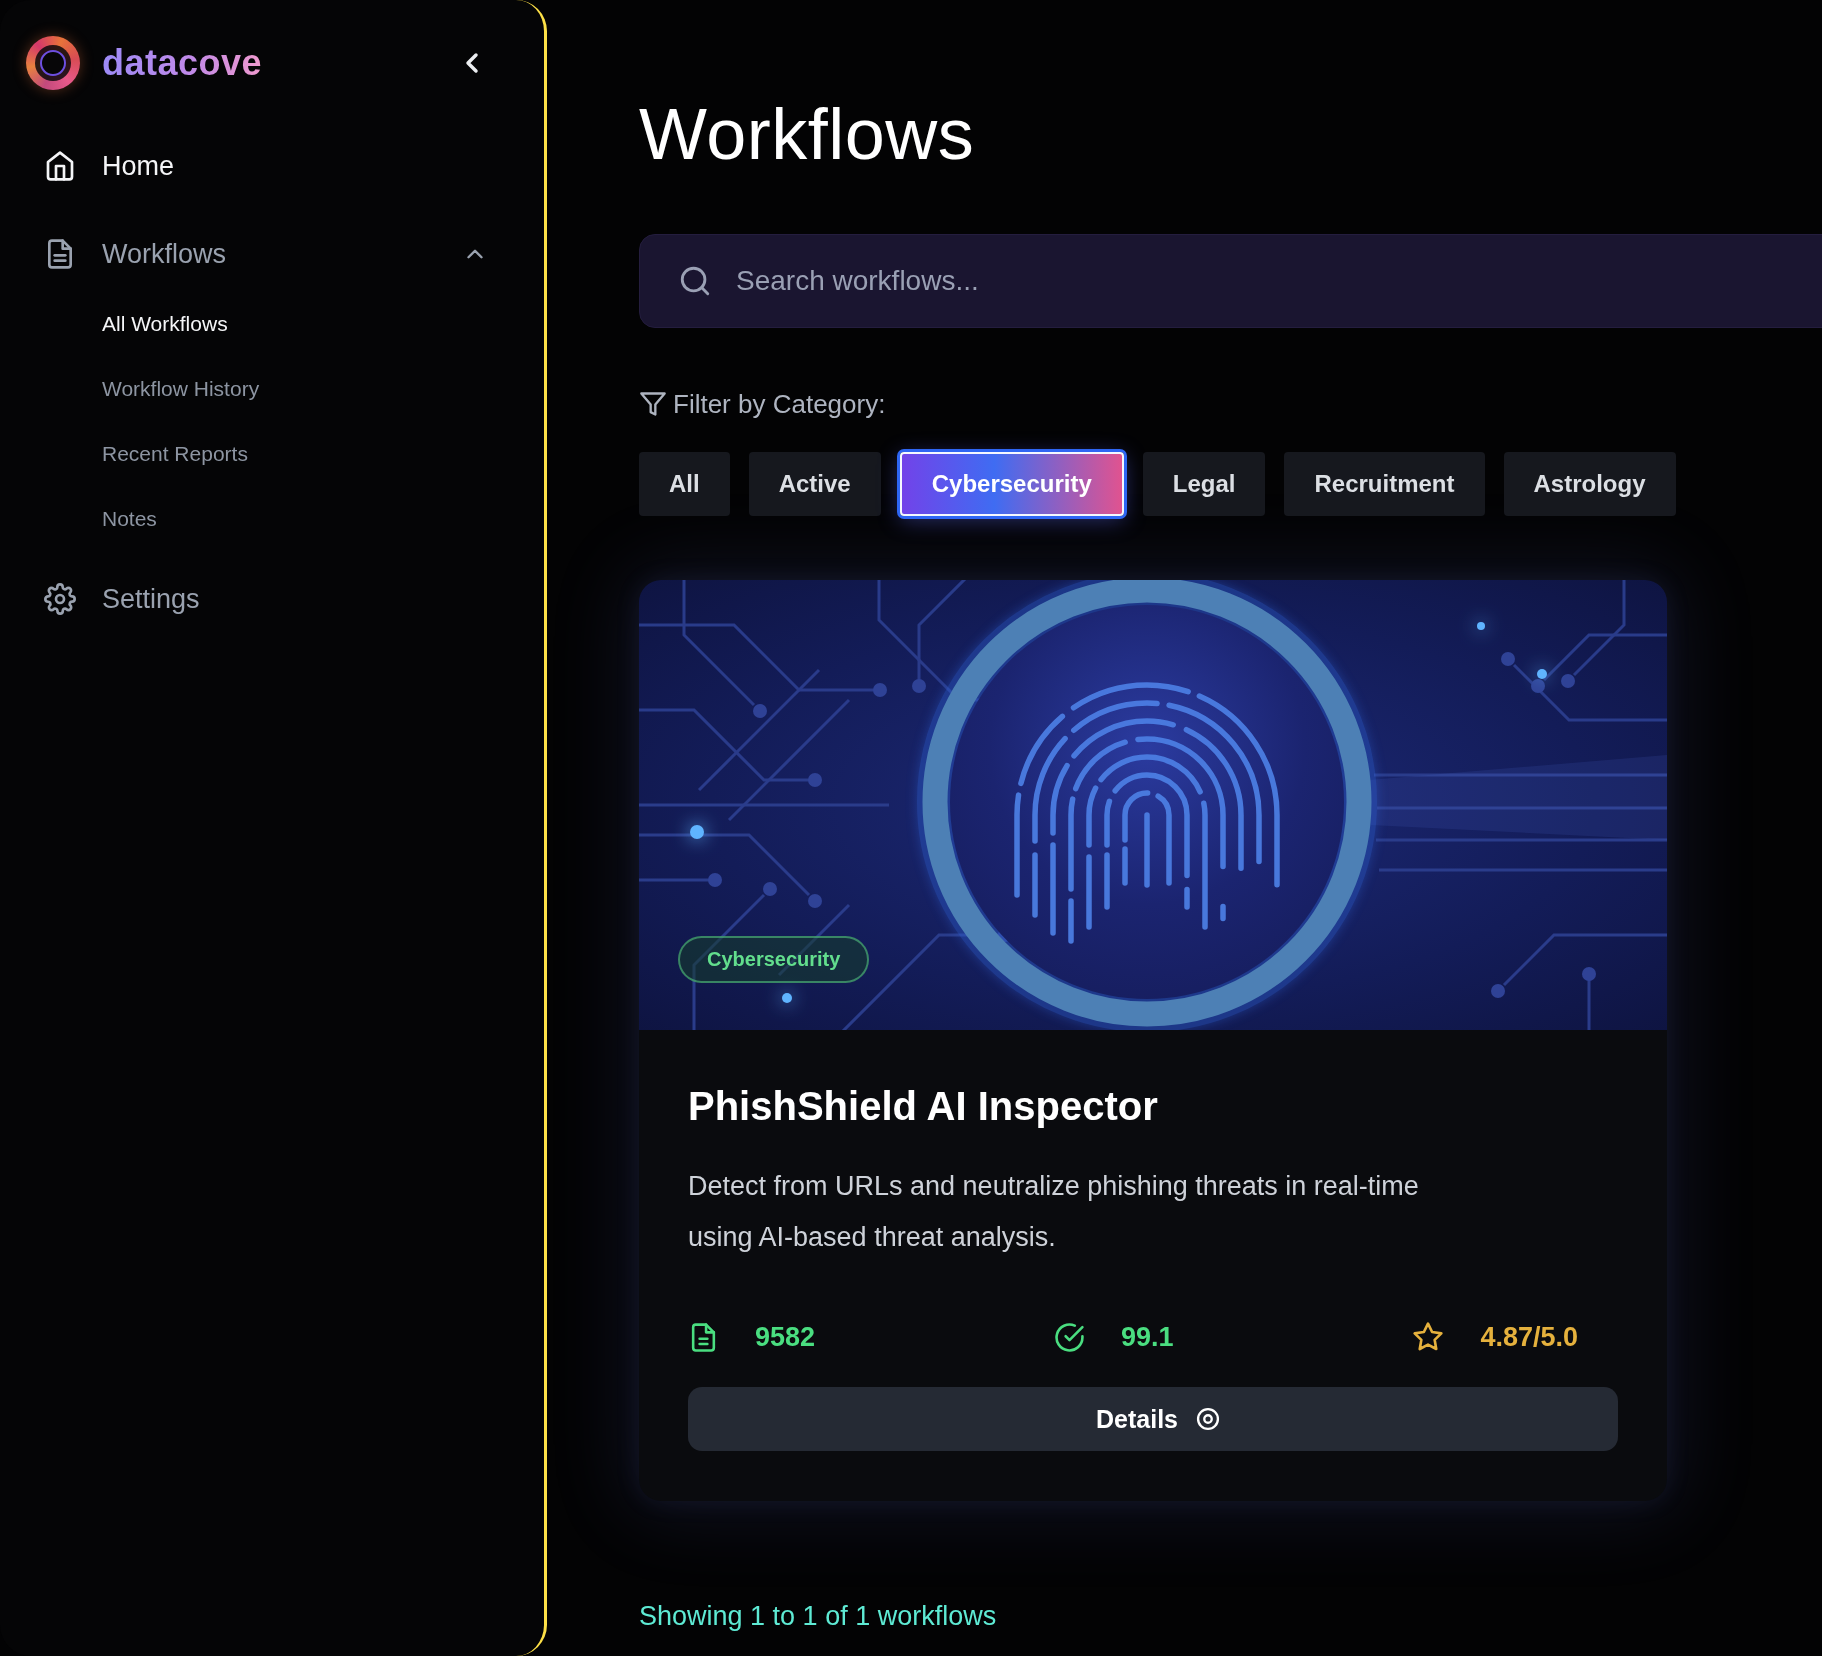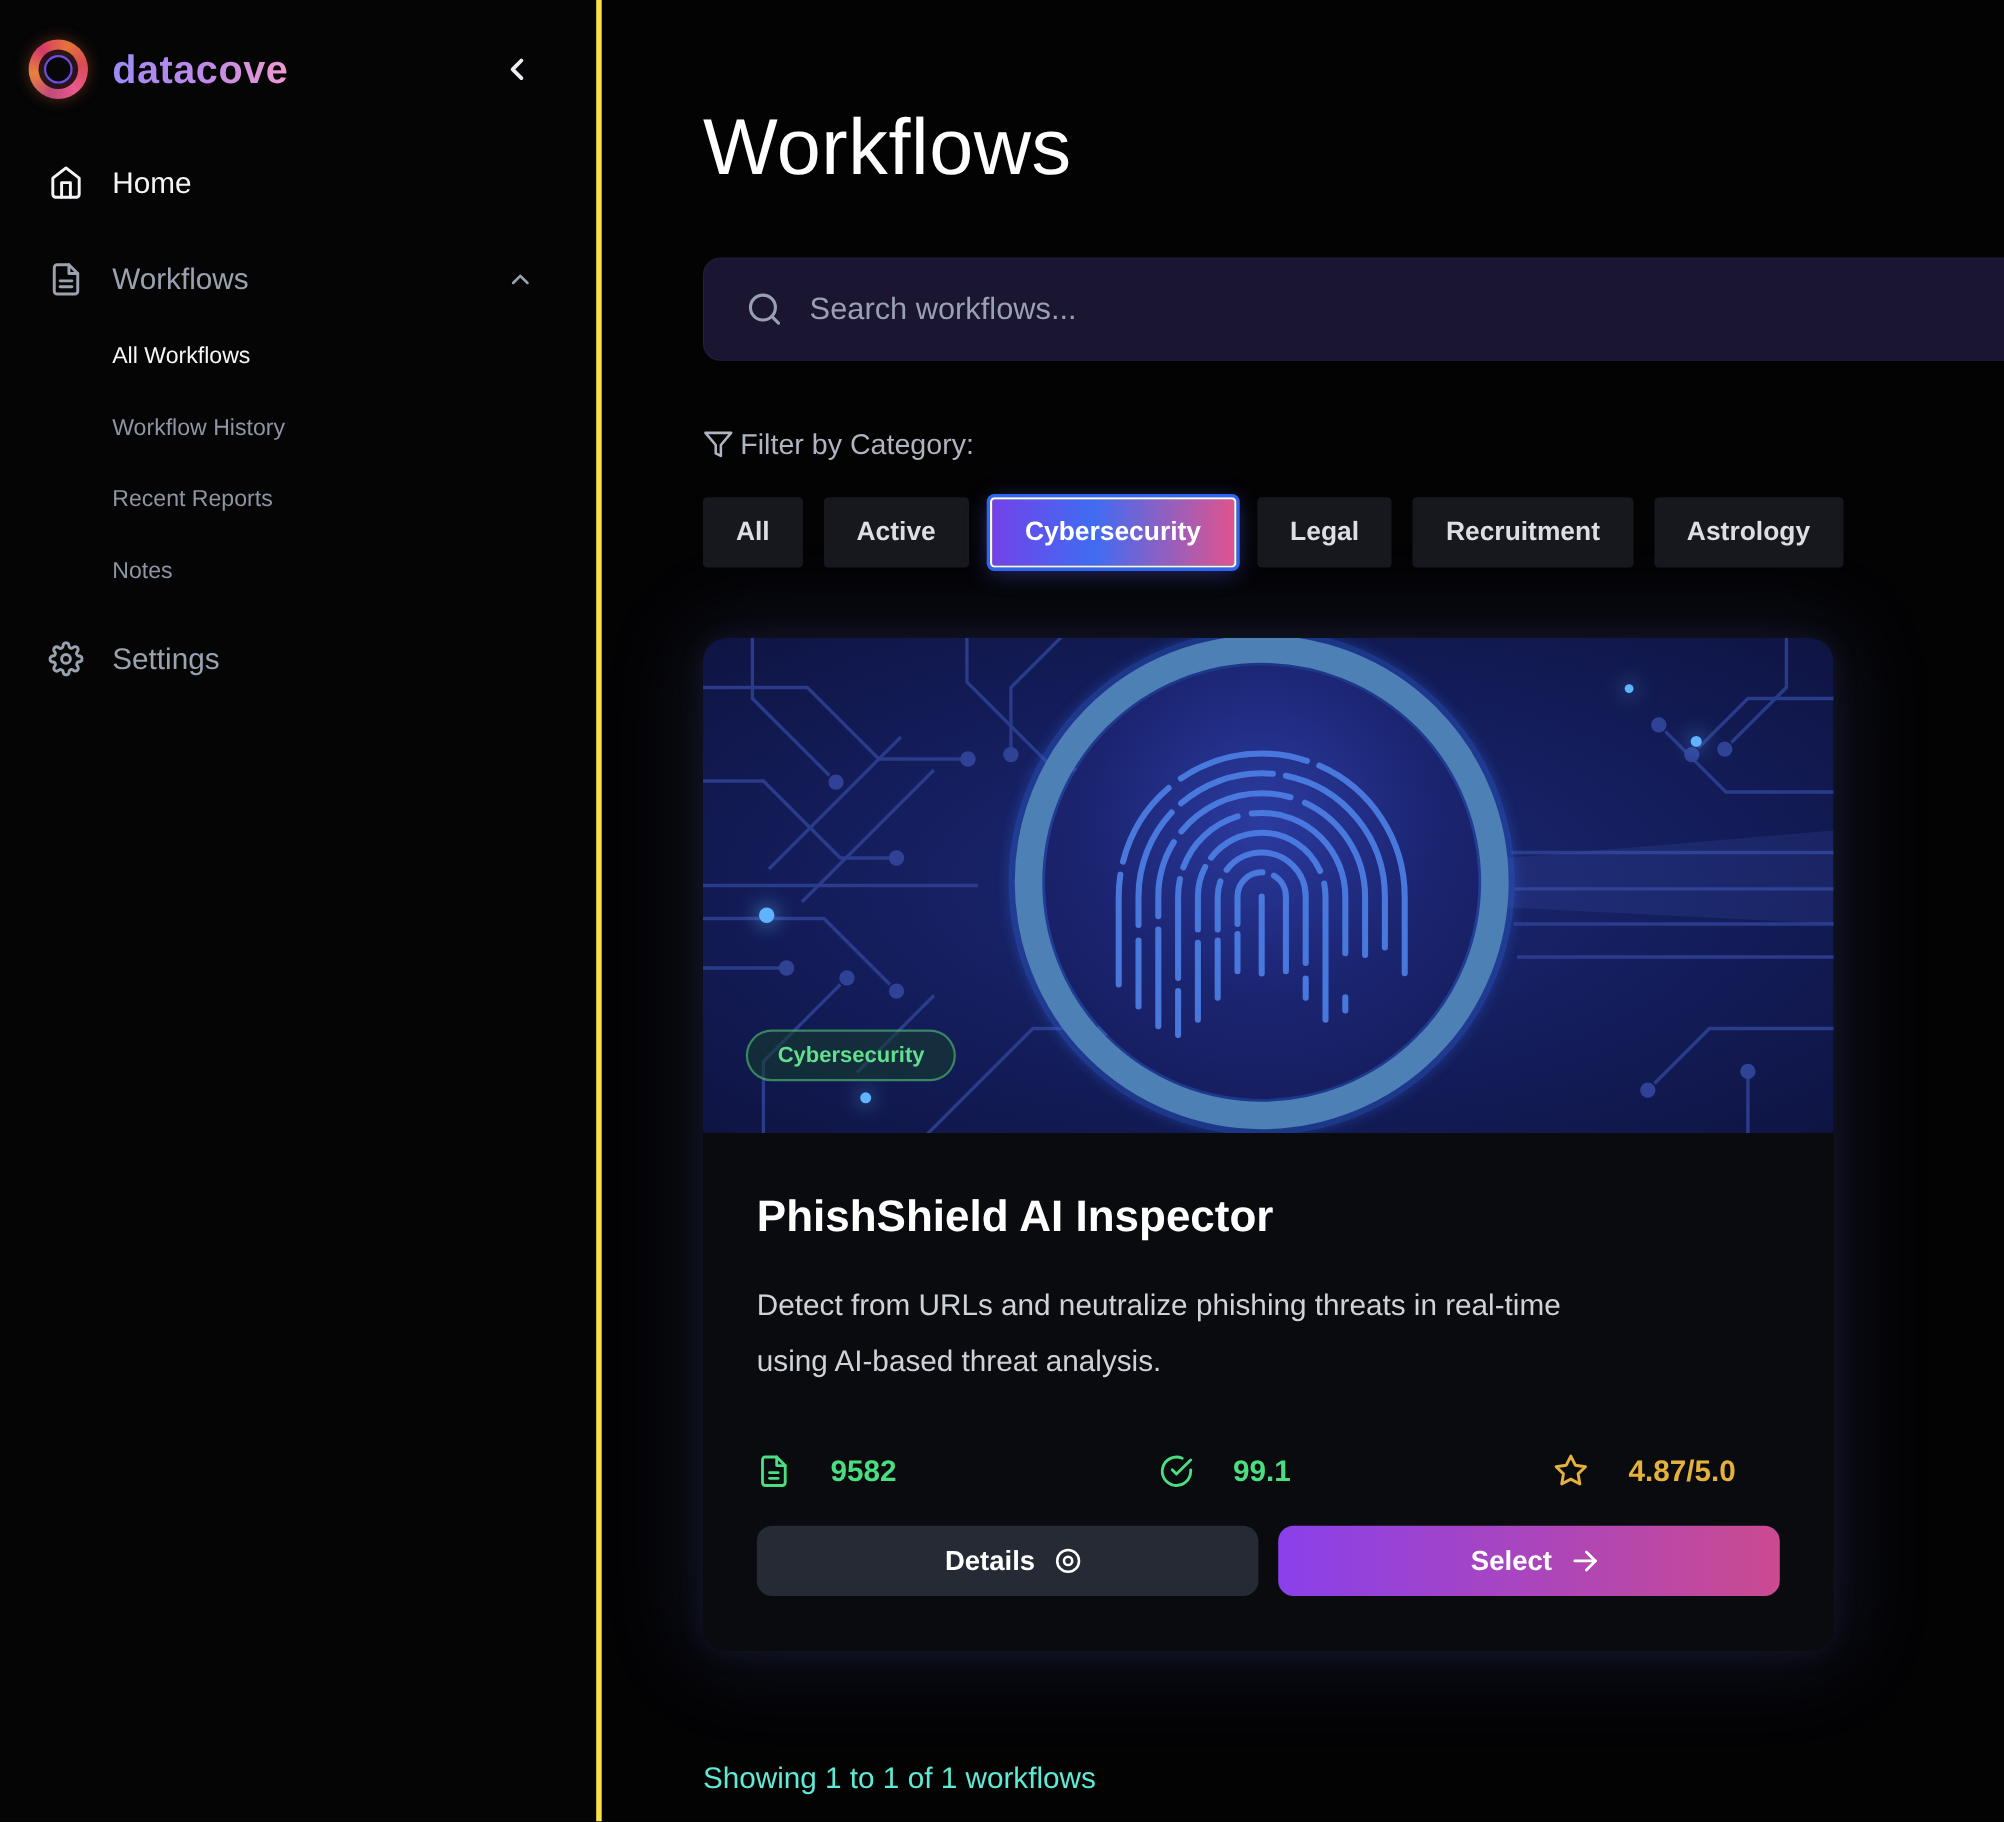--- a/index.html
+++ b/index.html
@@ -8,23 +8,23 @@
     background:#030304;
     font-family:"Liberation Sans","DejaVu Sans",sans-serif;
     color:#e5e7eb;
   }
   .app { display:flex; width:100%; height:100%; }
 
   
   .sidebar {
     width:547px; min-width:547px; height:100%;
     background:#050506;
-    border-right:5px solid #fde047;
+    border-right:3px solid #fde047;
     padding-top:34px;
-    display:flex; flex-direction:column;
+    display:flex; flex-direction:column;border-radius:31px;
   }
   .brand-row { display:flex; align-items:center; padding-left:26px; height:58px; }
   .logo {
     width:54px; height:54px; border-radius:50%;
     background:conic-gradient(from 20deg,#e8733a,#d84b54,#e85a8a,#c2497c,#e8823f,#d6386a,#e8733a);
     display:flex; align-items:center; justify-content:center;
     box-shadow:0 0 14px rgba(232,115,58,.35);
   }
   .logo-hole {
     width:26px; height:26px; border-radius:50%;
@@ -370,28 +370,19 @@
         <div class="actions">
           <button class="btn btn-details">
             <span>Details</span>
             <span class="icon">
               <svg width="28" height="28" viewBox="0 0 24 24" fill="none" stroke="#ffffff" stroke-width="2" stroke-linecap="round">
                   <circle cx="12" cy="12" r="8.5"></circle>
                   <circle cx="12" cy="12" r="3.2"></circle>
                 </svg>
             </span>
           </button>
-          <button class="btn btn-select">
-            <span>Select</span>
-            <span class="icon">
-              <svg width="28" height="28" viewBox="0 0 24 24" fill="none" stroke="#ffffff" stroke-width="2.2" stroke-linecap="round" stroke-linejoin="round">
-                  <line x1="4" y1="12" x2="20" y2="12"></line>
-                  <polyline points="13 5 20 12 13 19"></polyline>
-                </svg>
-            </span>
-          </button>
         </div>
       </div>
     </section>
 
     <p class="footer-text">Showing 1 to 1 of 1 workflows</p>
   </main>
 </div>
 
 </body></html>

